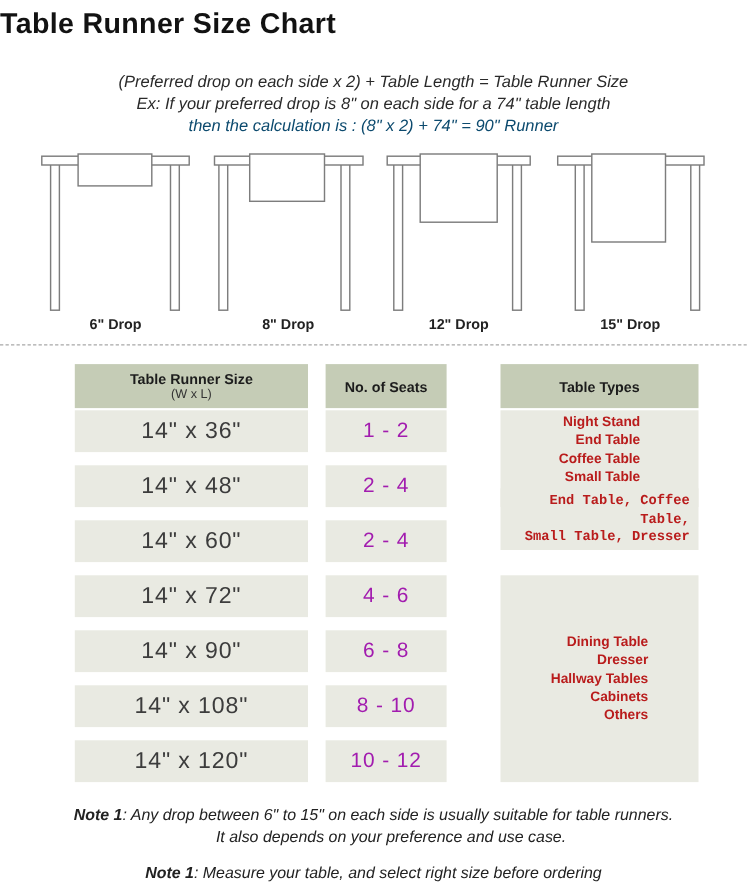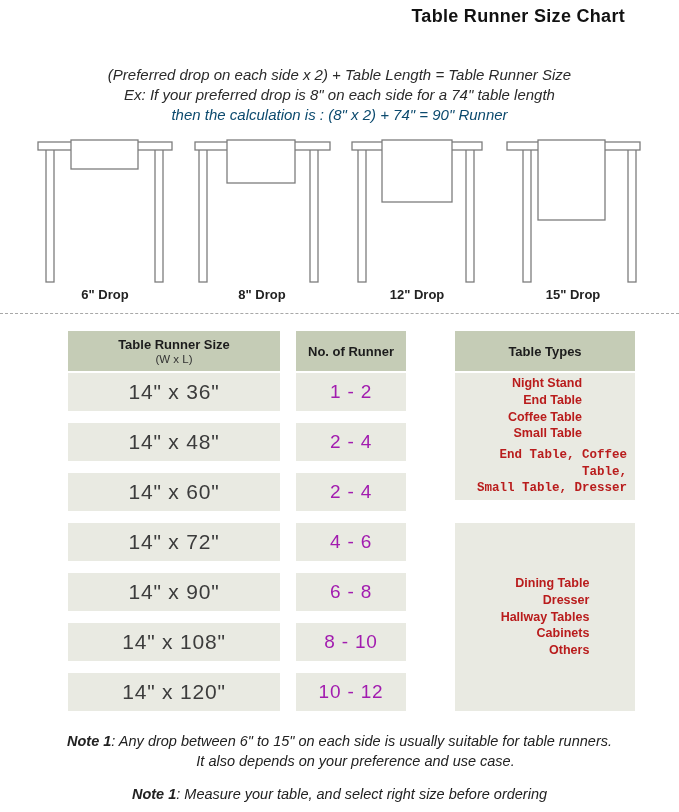--- a/index.html
+++ b/index.html
@@ -2,22 +2,22 @@
 <html style="--header-bg: #c5ccb6; --row-bg: #e9eae2; --divider: #a8a8a8; --diagram-stroke: #7d7d7d; --text: #1f1f1f;"><head>
 <meta charset="utf-8">
 <style>
   html,body{margin:0;padding:0;background:#fff;}
   .page{
     position:relative;width:679px;height:812px;background:#fff;overflow:hidden;
     font-family:"Liberation Sans",sans-serif;color:var(--text,#1f1f1f);
   }
   .abs{position:absolute;}
   .page-title{
-    top:6px;left:0;width:625px;text-align:right;
-    font-size:18px;font-weight:700;letter-spacing:.3px;color:#121212;
+    top:6px;left:0;width:625px;text-align:left;
+    font-size:26px;font-weight:700;letter-spacing:.3px;color:#121212;
   }
   .formula{
     top:66px;left:0;width:679px;text-align:center;
     font-style:italic;font-size:15px;color:#2a2a2a;
   }
   .example-line1{top:86px;left:0;width:679px;text-align:center;font-style:italic;font-size:15px;color:#2a2a2a;}
   .example-line2{top:106px;left:0;width:679px;text-align:center;font-style:italic;font-size:15px;color:#0c4a6e;}
   .diagrams{top:126px;left:0;width:679px;height:162px;}
   .diagrams rect{fill:#fff;stroke:var(--diagram-stroke,#7d7d7d);stroke-width:1.3;}
   .drop-label{top:287px;width:110px;text-align:center;font-size:13px;font-weight:700;color:#222;}
@@ -87,21 +87,21 @@
   <div class="abs drop-label" style="left:362px;">12" Drop</div>
   <div class="abs drop-label" style="left:518px;">15" Drop</div>
 
   <div class="abs divider"></div>
 
   <div class="abs hdr col1">
     <span class="t">Table Runner Size</span>
     <span class="s">(W x L)</span>
   </div>
   <div class="abs hdr col2">
-    <span class="t">No. of Runner</span>
+    <span class="t">No. of Seats</span>
   </div>
   <div class="abs hdr col3">
     <span class="t">Table Types</span>
   </div>
 
   <div class="abs cell col1 size-cell" style="top:373px;">14" x 36"</div>
   <div class="abs cell col1 size-cell" style="top:423px;">14" x 48"</div>
   <div class="abs cell col1 size-cell" style="top:473px;">14" x 60"</div>
   <div class="abs cell col1 size-cell" style="top:523px;">14" x 72"</div>
   <div class="abs cell col1 size-cell" style="top:573px;">14" x 90"</div>

